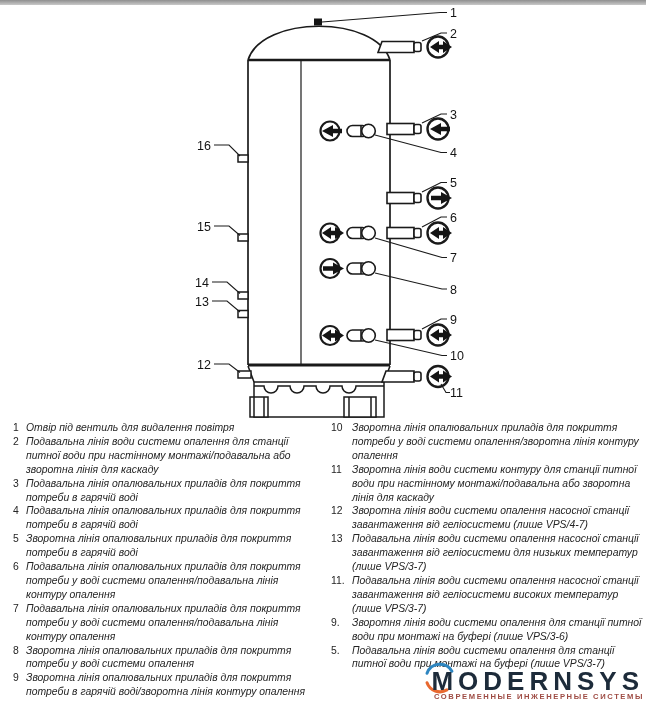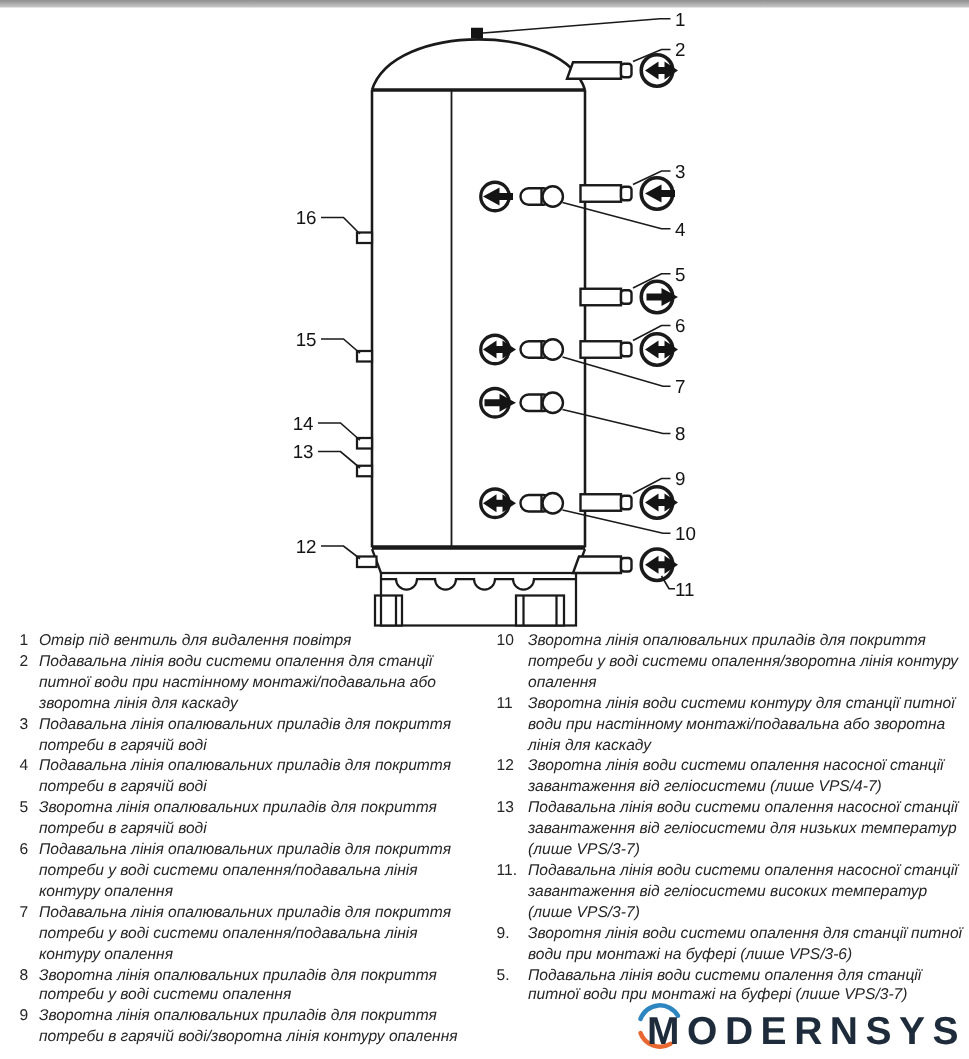--- a/index.html
+++ b/index.html
@@ -286,13 +286,14 @@
 <div class="logo">
   <div class="wordmark">
     <span class="m-wrap">
       <svg viewBox="0 0 36 36">
         <path d="M3.4,12.7 A15.5,15.5 0 0 1 31.4,10.3" fill="none" stroke="#2e86c1" stroke-width="3.4" stroke-linecap="round"></path>
         <path d="M3.4,23.3 A15.5,15.5 0 0 0 25.8,31.4" fill="none" stroke="#e8682f" stroke-width="3.4" stroke-linecap="round"></path>
       </svg>
       <span class="m-letter">M</span>
     </span><span>ODERNSYS</span>
   </div>
+  <div class="tagline">СОВРЕМЕННЫЕ ИНЖЕНЕРНЫЕ СИСТЕМЫ</div>
 </div>
 
 </body></html>

